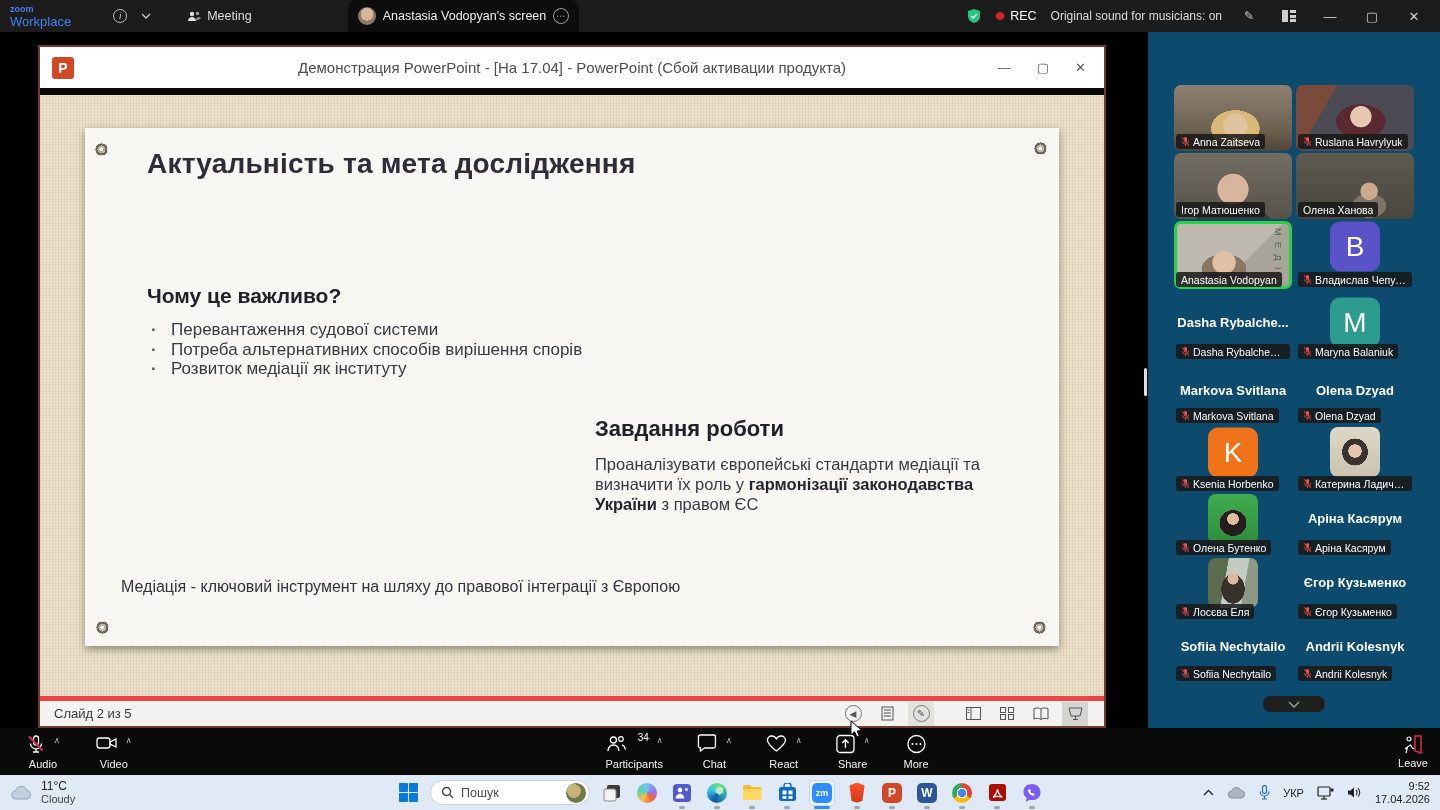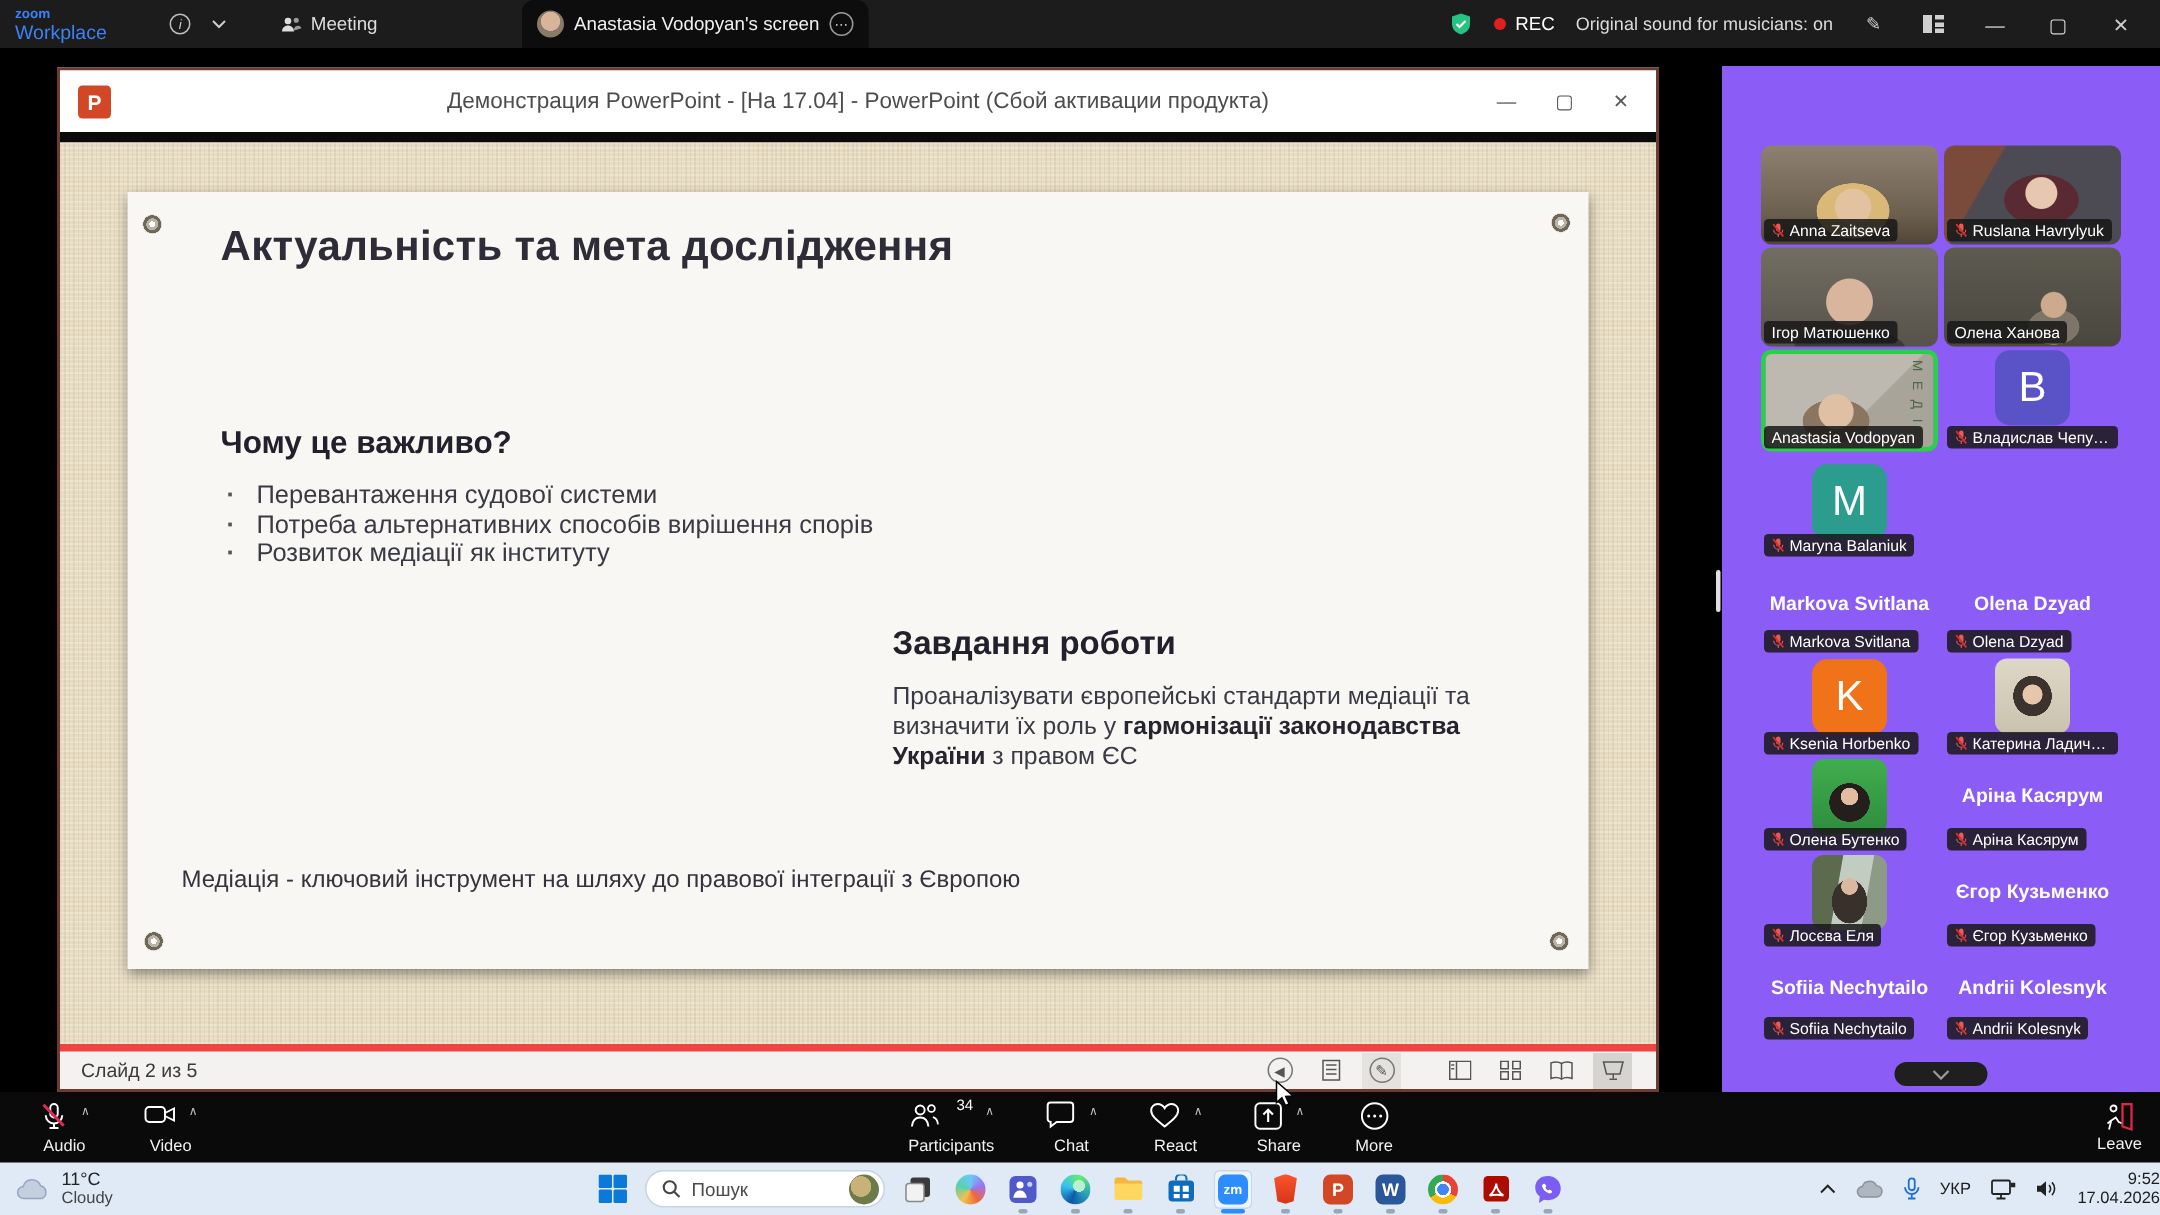--- a/index.html
+++ b/index.html
@@ -71,21 +71,21 @@
   .sic svg { display:block; }
   .sic.hov { background:#e4e2df; }
   .sic.act { background:#d6d4d0; }
   .prev-circ { width:17px; height:17px; border:1px solid #777; border-radius:50%;
                display:flex; align-items:center; justify-content:center; font-size:9px; color:#555; }
   .pen-circ { width:17px; height:17px; border:1px solid #777; border-radius:50%;
               display:flex; align-items:center; justify-content:center; font-size:10px; color:#555; }
   .cursor { position:absolute; left:850px; top:688px; z-index:50; }
 
   
-  .gallery { position:absolute; top:44px; left:1148px; width:292px; height:696px; background:#8b5cf6; }
+  .gallery { position:absolute; top:32px; left:1148px; width:292px; height:696px; background:#0c4a6e; }
   .tiles { position:absolute; top:52px; left:25px; width:242px; display:flex; flex-direction:column; }
   .prow { display:grid; grid-template-columns:120px 120px; gap:2px; }
   .r1,.r2 { height:68px; } .r3 { height:70px; margin-bottom:8px; }
   .r4 { height:64px; margin-bottom:6px; } .r5 { height:58px; }
   .r6 { height:68px; } .r7 { height:64px; } .r8 { height:64px; } .r9 { height:62px; }
   .cell { position:relative; }
   .vtile { position:absolute; inset:1px; border-radius:7px; overflow:hidden; }
   .vtile.active { border:3px solid #28d146; }
   .plabel { position:absolute; left:3px; bottom:3px; max-width:114px; height:15px;
             background:rgba(24,24,24,.85); border-radius:3px; display:flex; align-items:center;
@@ -166,21 +166,21 @@
   .task-icon .runbar { position:absolute; bottom:-3px; left:50%; transform:translateX(-50%);
                width:6px; height:3px; border-radius:2px; background:#9aa7b5; }
   .task-icon.active-app { background:#eef4fb; box-shadow:inset 0 0 0 1px #c8d6e6; }
   .task-icon.active-app .runbar { width:16px; background:#2d8cff; }
   .search-pill { width:160px; height:25px; background:#fff; border:1px solid #c7d3e2; border-radius:13px;
                  display:flex; align-items:center; gap:7px; padding:0 3px 0 10px; }
   .search-pill span.ph { font-size:12.5px; color:#4a4a4a; flex:1; }
   .search-img { width:20px; height:20px; border-radius:50%;
                 background:radial-gradient(circle at 40% 40%, #c9b27a 0 40%, #6d7a4a 41% 75%, #4a5a38 76%); }
   .ic-sq { border-radius:5px; color:#fff; font-weight:bold; display:flex; align-items:center; justify-content:center; }
-  .tray { margin-left:auto; display:flex; align-items:center; gap:13px; padding-right:0; }
+  .tray { margin-left:auto; display:flex; align-items:center; gap:13px; padding-right:10px; }
   .tray-item { display:flex; align-items:center; justify-content:center; color:#222; }
   .lang { font-size:11px; color:#1d1d1d; }
   .clock { text-align:right; font-size:11px; color:#1d1d1d; line-height:13px; }
 </style>
 </head>
 <body>
 
 <div class="screen">
 
   <header class="zoom-topbar">
@@ -377,20 +377,31 @@
                 <rect x="4" y="1" width="4" height="7" rx="2" fill="#e85b5b"></rect>
                 <path d="M2 6.5a4 4 0 0 0 8 0M6 10.5v2.5" stroke="#e85b5b" fill="none"></path>
                 <line x1="1.5" y1="1.5" x2="10.5" y2="12.5" stroke="#d93025" stroke-width="1.6"></line>
               </svg>
             <span>Владислав Чепурний</span>
           </div>
         </div>
       </div>
       <div class="prow r4">
         <div class="cell">
+          <div class="bigname">Dasha  Rybalche...</div>
+          <div class="plabel">
+            <svg class="mic-mut" width="9" height="11" viewBox="0 0 12 14">
+                <rect x="4" y="1" width="4" height="7" rx="2" fill="#e85b5b"></rect>
+                <path d="M2 6.5a4 4 0 0 0 8 0M6 10.5v2.5" stroke="#e85b5b" fill="none"></path>
+                <line x1="1.5" y1="1.5" x2="10.5" y2="12.5" stroke="#d93025" stroke-width="1.6"></line>
+              </svg>
+            <span>Dasha Rybalchenko</span>
+          </div>
+        </div>
+        <div class="cell">
           <div class="avatar-sq" style="background: rgb(43, 156, 142);">M</div>
           <div class="plabel">
             <svg class="mic-mut" width="9" height="11" viewBox="0 0 12 14">
                 <rect x="4" y="1" width="4" height="7" rx="2" fill="#e85b5b"></rect>
                 <path d="M2 6.5a4 4 0 0 0 8 0M6 10.5v2.5" stroke="#e85b5b" fill="none"></path>
                 <line x1="1.5" y1="1.5" x2="10.5" y2="12.5" stroke="#d93025" stroke-width="1.6"></line>
               </svg>
             <span>Maryna Balaniuk</span>
           </div>
         </div>

